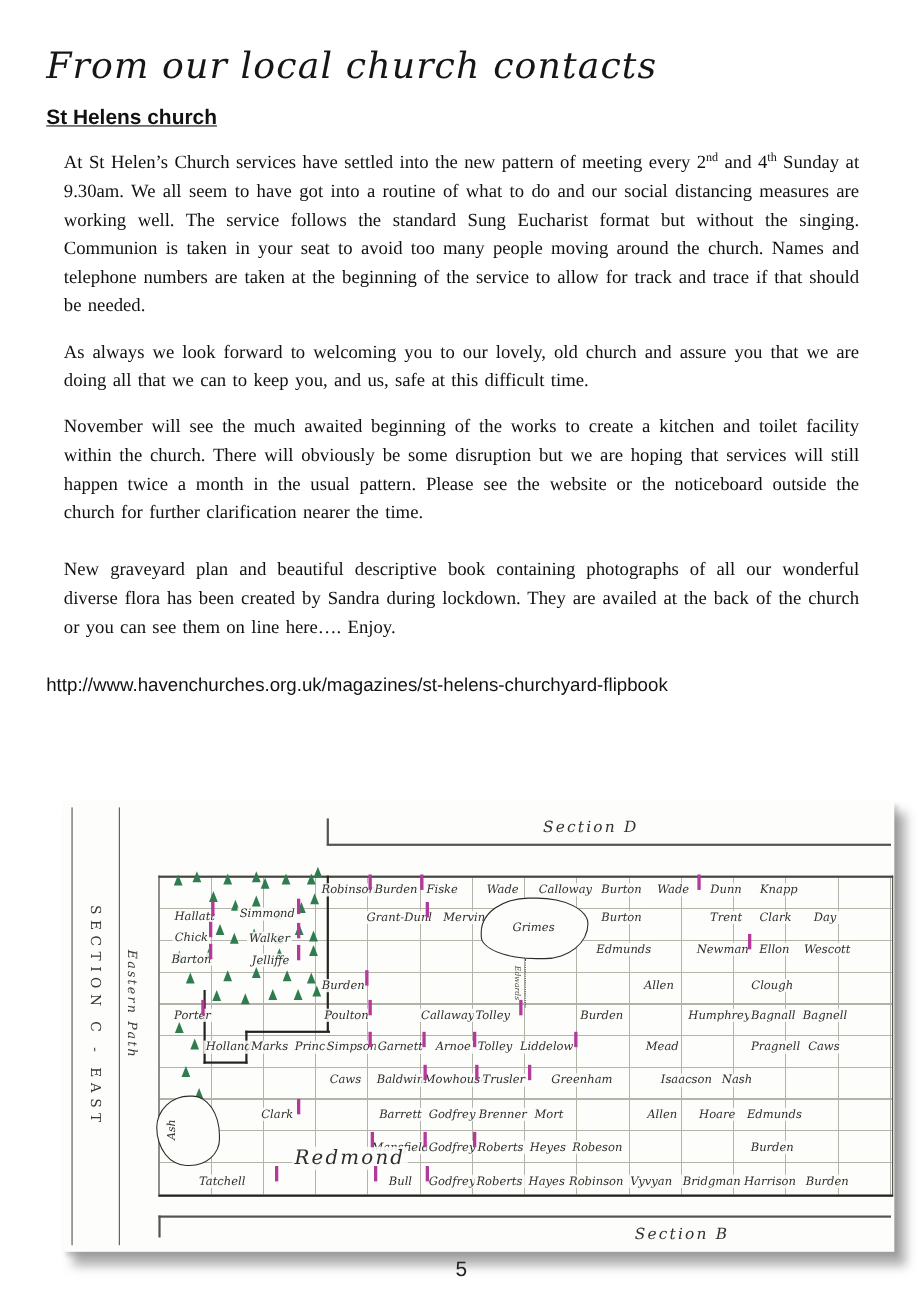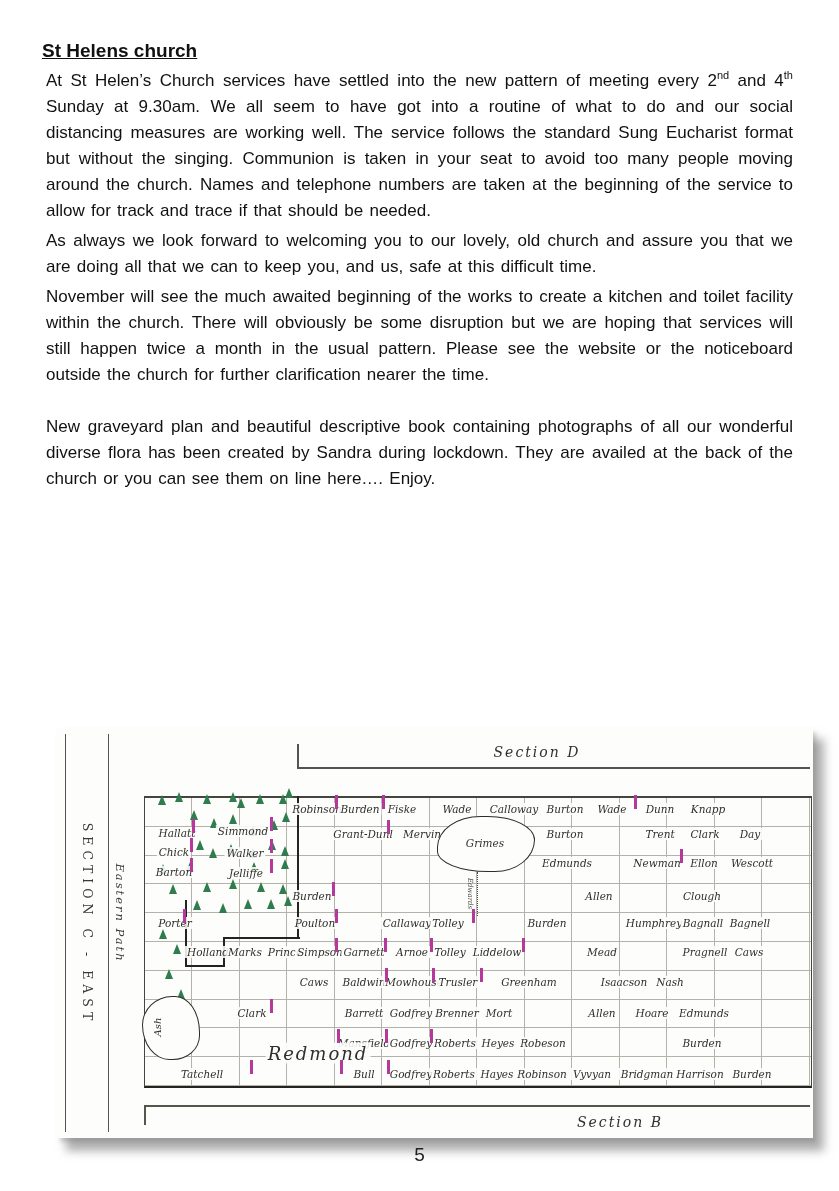--- a/index.html
+++ b/index.html
@@ -2,21 +2,21 @@
 <html><head>
 <meta charset="utf-8">
 <style>
   html,body{margin:0;padding:0;background:#ffffff;}
   .page{position:relative;width:839px;height:1191px;background:#ffffff;overflow:hidden;
         font-family:"Liberation Sans",sans-serif;color:#111;}
   .content{position:absolute;left:42px;top:40px;width:755px;}
   .title{font-family:"DejaVu Serif",serif;font-style:italic;font-weight:500;
          font-size:33px;letter-spacing:1px;color:#161616;margin:0 0 18px 0;}
   .subhead{font-size:19px;font-weight:bold;text-decoration:underline;margin:0 0 6px 0;}
-  .body-par{font-size:17px;line-height:26px;text-align:justify;margin:4px;word-spacing:1.5px;}
+  .body-par{font-size:17px;line-height:26px;text-align:justify;margin:16px;word-spacing:1.5px;font-family:Liberation Serif, serif;}
   .body-par.gap{margin-top:26px;}
   .url-line{font-size:17px;margin-top:30px;word-spacing:0;}
   sup{font-size:11px;line-height:0;}
   .page-number{position:absolute;left:0;right:0;top:1144px;text-align:center;font-size:19px;color:#222;}
 
   
   .plan-sheet{position:absolute;left:57px;top:728px;width:756px;height:410px;background:#fdfdfb;
               box-shadow:10px 12px 9px 1px rgba(110,110,110,.55), 3px 4px 4px rgba(150,150,150,.4);}
   .plan-sheet *{position:absolute;}
   .vline,.hline{background:#55554e;}
@@ -45,28 +45,30 @@
   .vine-label{writing-mode:vertical-rl;text-orientation:sideways;font-size:7px;color:#4a4a44;z-index:5;
               font-family:"DejaVu Serif",serif;font-style:italic;}
   .dark{background:#23231f;z-index:2;}
 </style>
 </head>
 <body>
 
 <div class="page">
 
   <div class="content">
+    <h1 class="title">From our local church contacts</h1>
     <h2 class="subhead">St Helens church</h2>
 
     <p class="body-par"><span>At St Helen’s Church services have settled into the new pattern of meeting every 2</span><sup>nd</sup><span> and 4</span><sup>th</sup><span> Sunday at 9.30am. We all seem to have got into a routine of what to do and our social distancing measures are working well. The service follows the standard Sung Eucharist format but without the singing. Communion is taken in your seat to avoid too many people moving around the church. Names and telephone numbers are taken at the beginning of the service to allow for track and trace if that should be needed.</span></p>
 
     <p class="body-par">As always we look forward to welcoming you to our lovely, old church and assure you that we are doing all that we can to keep you, and us, safe at this difficult time.</p>
     <p class="body-par">November will see the much awaited beginning of the works to create a kitchen and toilet facility within the church.  There will obviously be some disruption but we are hoping that services will still happen twice a month in the usual pattern. Please see the website or the noticeboard outside the church for further clarification nearer the time.</p>
     <p class="body-par gap">New graveyard plan and beautiful descriptive book containing photographs of all our wonderful diverse flora has been created by Sandra during lockdown. They are availed at the back of the church or you can see them on line here…. Enjoy.</p>
 
+    <p class="url-line">http://www.havenchurches.org.uk/magazines/st-helens-churchyard-flipbook</p>
   </div>
 
   <div class="plan-sheet">
     <div class="vline" style="left:8px;top:6px;width:1.4px;height:398px;"></div>
     <div class="vline" style="left:51px;top:6px;width:1.4px;height:398px;"></div>
 
     <span class="sec-c-label" style="left:30px;top:196px;">SECTION C - EAST</span>
     <span class="path-label" style="left:63px;top:185px;">Eastern Path</span>
 
     <div class="vline" style="left:240px;top:16px;width:1.6px;height:24px;"></div>

